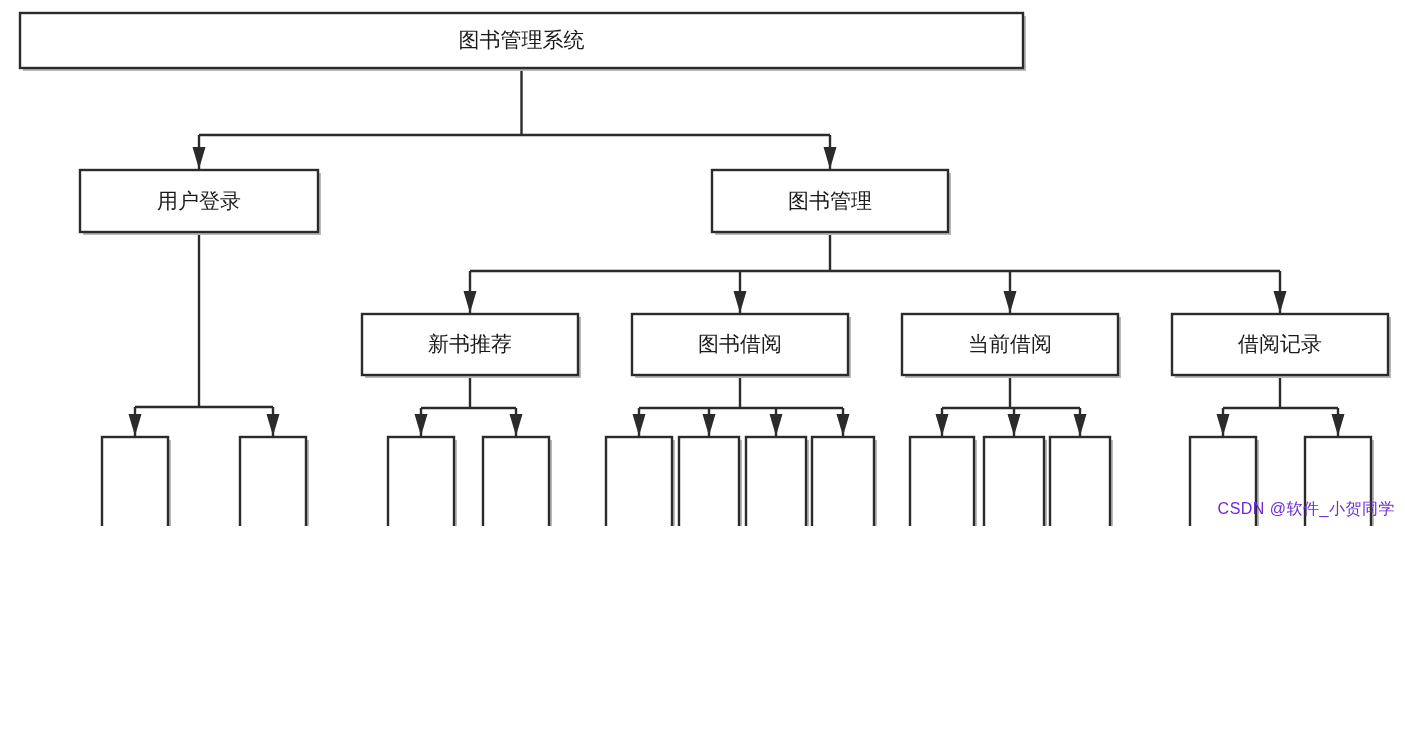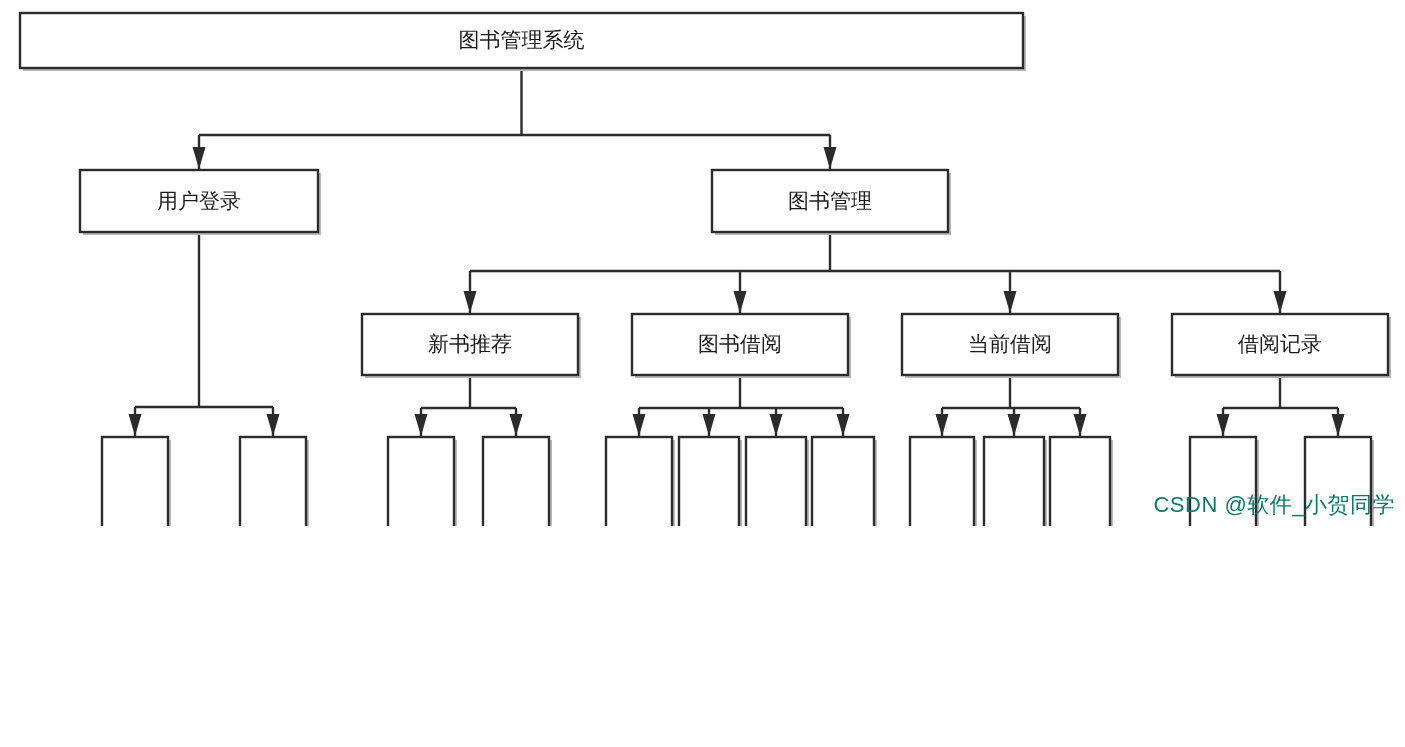--- a/index.html
+++ b/index.html
@@ -71,22 +71,22 @@
     letter-spacing: 3px;
     color: #1a1a1a;
     white-space: nowrap;
     text-align: center;
   }
   .watermark {
     position: absolute;
     right: 10px;
     bottom: 6px;
     font-family: "Liberation Sans", "DejaVu Sans", sans-serif;
-    font-size: 22px;
-    color: #0f766e;
+    font-size: 16px;
+    color: #6d28d9;
     letter-spacing: 0.5px;
     white-space: nowrap;
     user-select: none;
   }
 </style>
 </head>
 <body>
 
 <div id="diagram-root">
 

